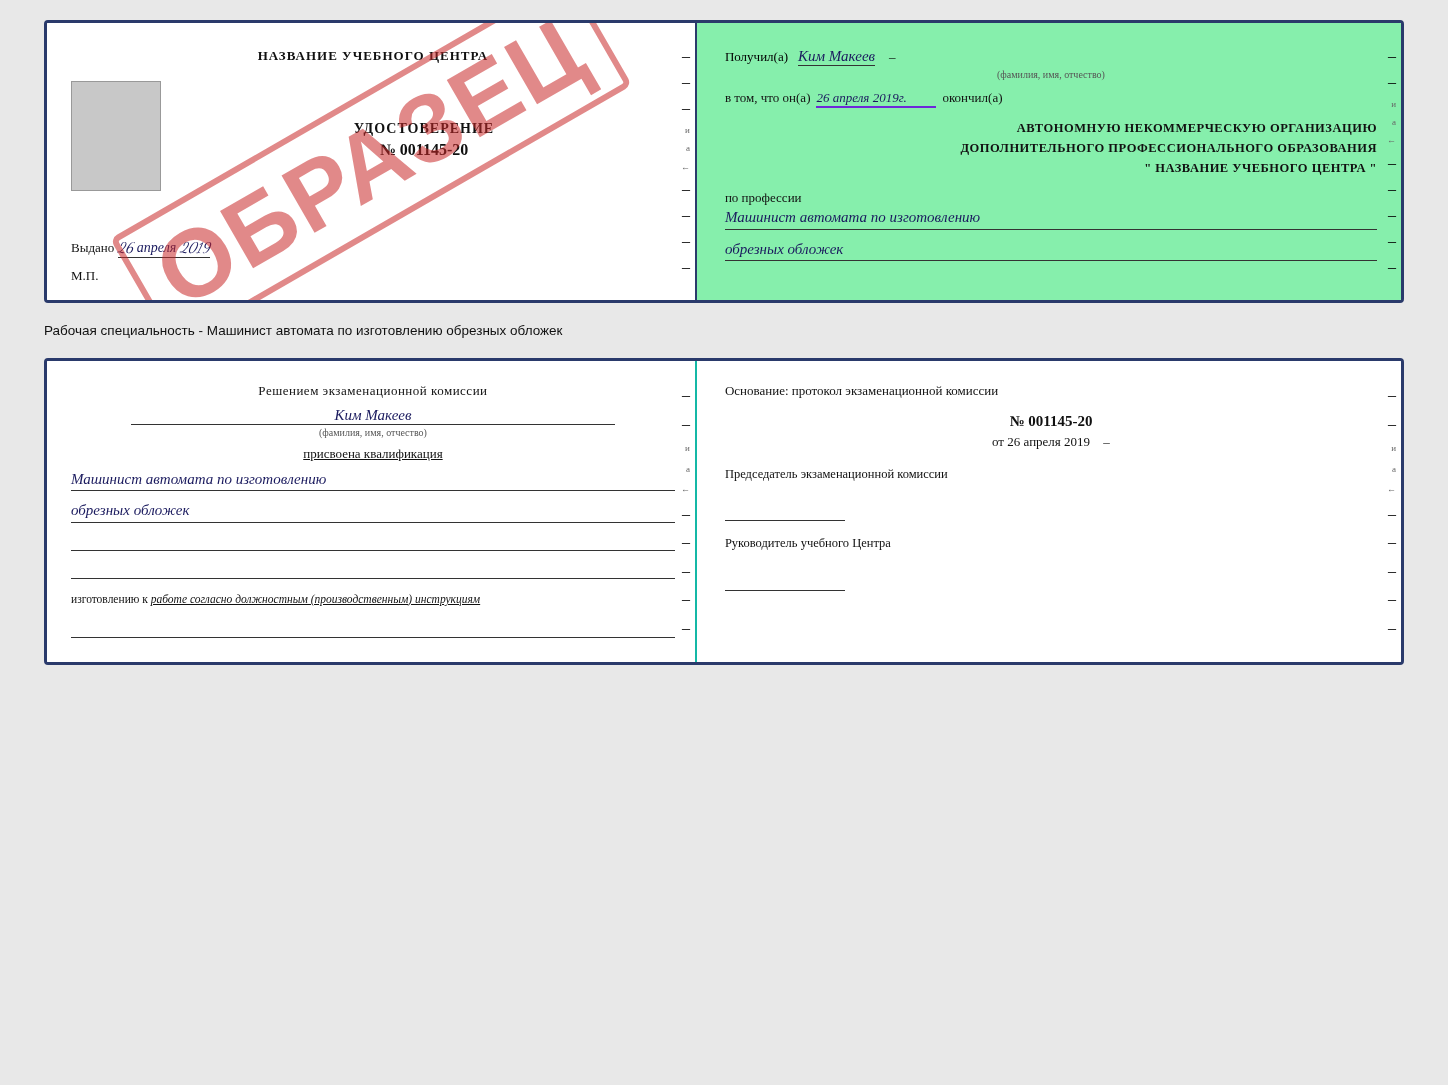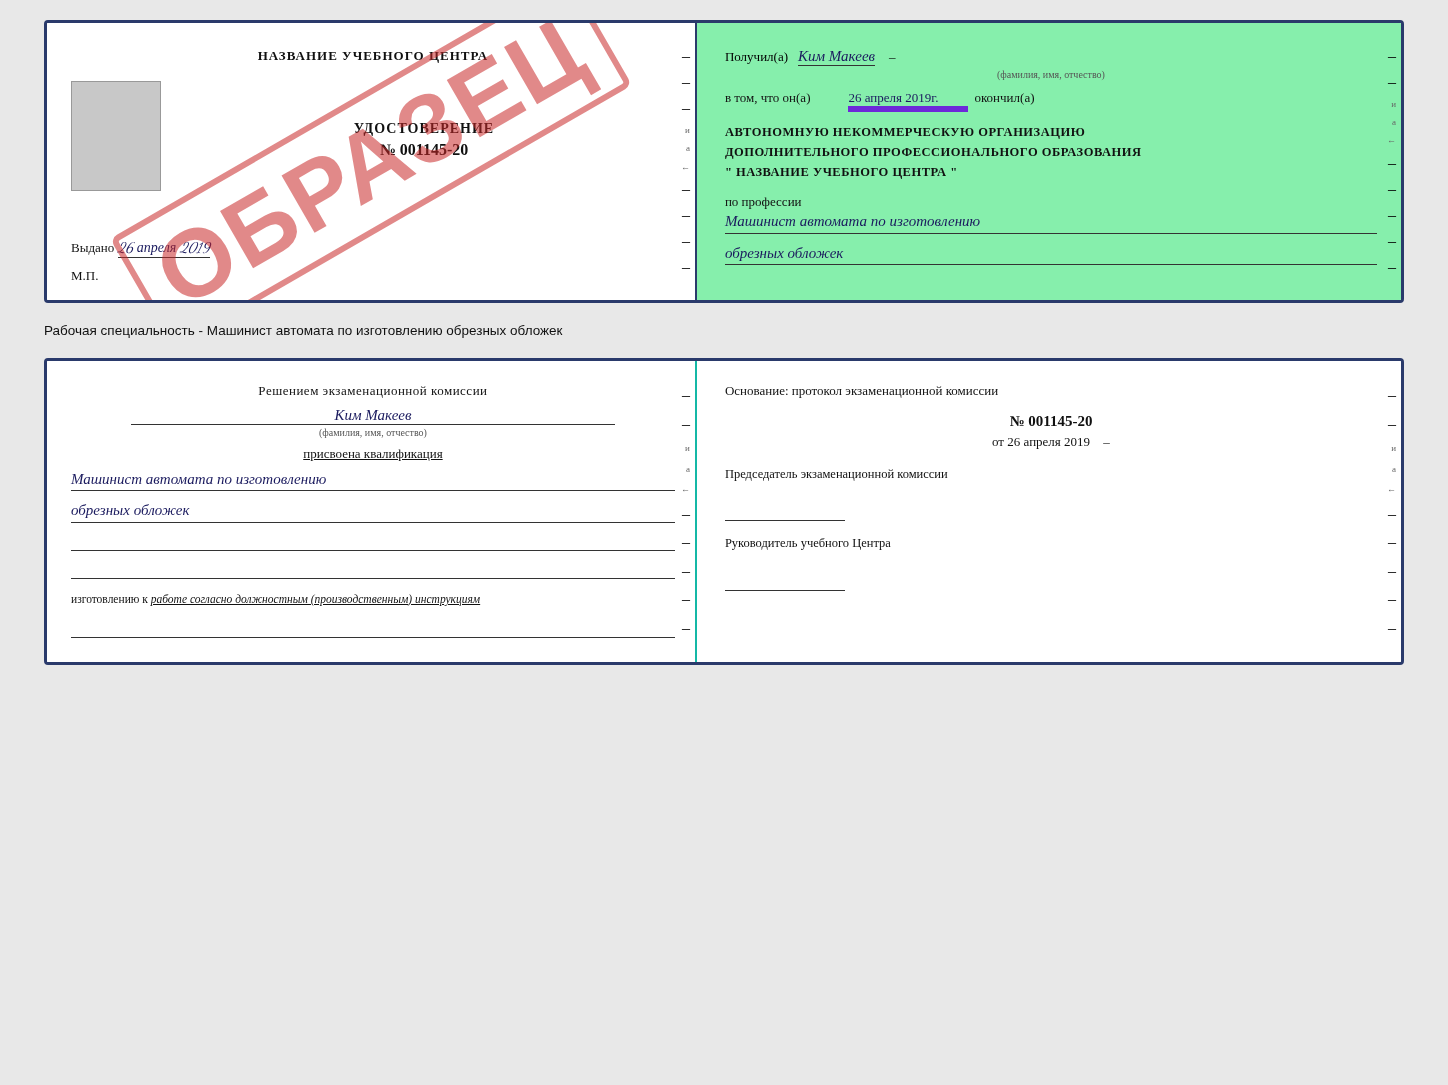--- a/index.html
+++ b/index.html
@@ -121,21 +121,21 @@
       padding-bottom: 1px;
     }
 
     .mp-label {
       margin-top: 12px;
       font-size: 13px;
       color: #111;
     }
 
     .org-block {
-      text-align: left;
+      text-align: right;
       font-size: 12.5px;
       font-weight: bold;
       letter-spacing: 0.5px;
       text-transform: uppercase;
       color: #111;
       margin: 10px 0;
       line-height: 1.6;
     }
 
     .profession-block {
@@ -351,21 +351,21 @@
 
     <div style="margin-bottom:4px;">
       <span style="font-size:13px;">Получил(а)</span>
       <span style="font-family:Georgia,serif;font-style:italic;font-size:15px;color:#1a1a5e;border-bottom:1px solid #333;padding-bottom:1px;margin-left:6px;">Ким Макеев</span>
       <span style="margin-left:10px;font-size:13px;">–</span>
     </div>
     <div style="text-align:center;font-size:10px;color:#555;margin-bottom:10px;">(фамилия, имя, отчество)</div>
 
     <div style="font-size:13px;color:#111;margin-bottom:8px;display:flex;align-items:baseline;gap:6px;flex-wrap:wrap;">
       <span>в том, что он(а)</span>
-      <span style="color:#1a1a5e;border-bottom:6px solid #6d28d9;min-width:120px;margin-left:32px;">26 апреля 2019г.</span>
+      <span style="font-style:italic;color:#1a1a5e;border-bottom:2px solid #6d28d9;min-width:120px;">26 апреля 2019г.</span>
       <span>окончил(а)</span>
     </div>
 
     <div class="org-block">
       <div>АВТОНОМНУЮ НЕКОММЕРЧЕСКУЮ ОРГАНИЗАЦИЮ</div>
       <div>ДОПОЛНИТЕЛЬНОГО ПРОФЕССИОНАЛЬНОГО ОБРАЗОВАНИЯ</div>
       <div>
         <span>"</span>
         <span>НАЗВАНИЕ УЧЕБНОГО ЦЕНТРА</span>
         <span>"</span>

